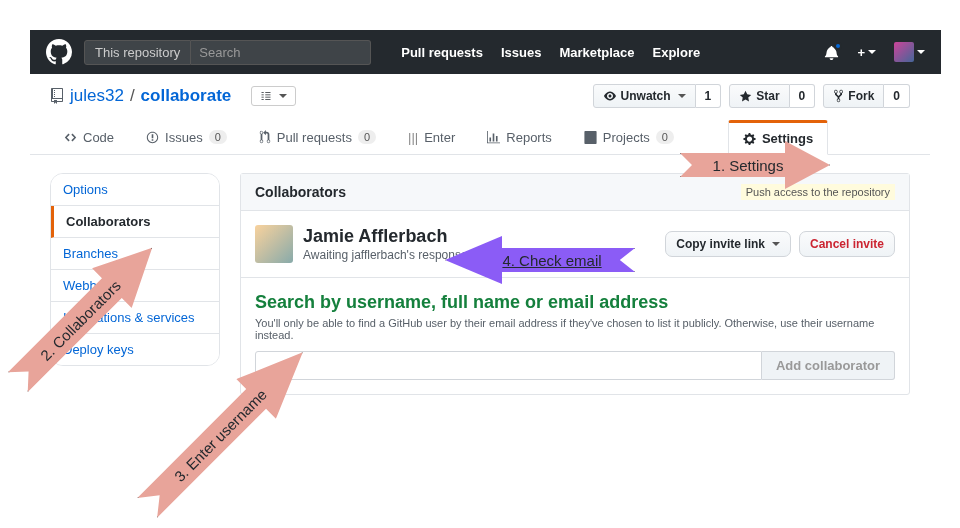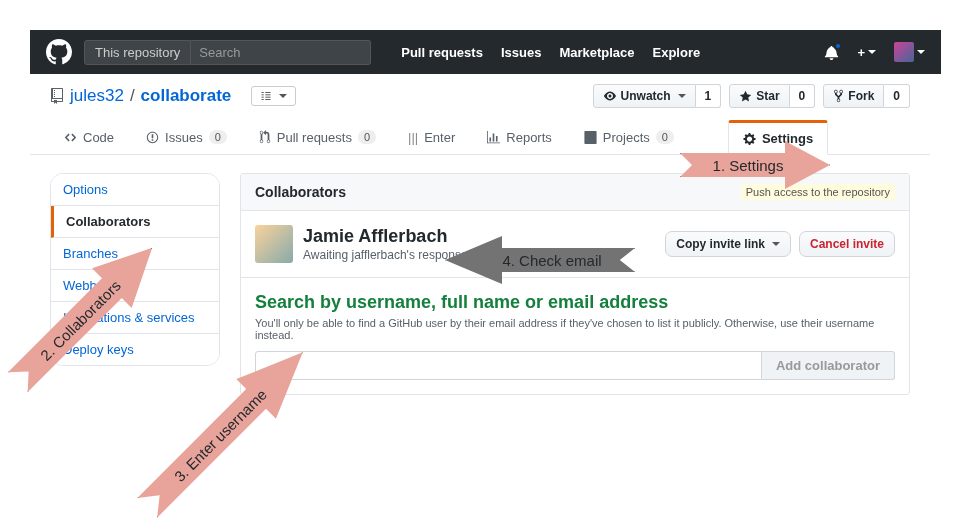--- a/index.html
+++ b/index.html
@@ -61,21 +61,21 @@
   .search-section { padding: 14px; }
   .search-section h4 { font-size: 18px; font-weight: 600; color: #15803d; margin-bottom: 4px; }
   .search-section p { font-size: 11px; color: #586069; margin-bottom: 10px; }
   .add-row { display: flex; }
   .add-row input { flex: 1; border: 1px solid #d1d5da; border-radius: 3px 0 0 3px; padding: 6px 8px; font-size: 13px; }
   .add-row button { border: 1px solid #d1d5da; border-left: none; background: #eff3f6; color: #999; padding: 6px 14px; font-size: 13px; font-weight: 600; border-radius: 0 3px 3px 0; }
 
   
   .poly-arrow { position: absolute; background: #e8a49a; border: 1px solid #333; display: flex; align-items: center; justify-content: center; font-size: 15px; }
   .poly-arrow.right { clip-path: polygon(0 30%, 70% 30%, 70% 10%, 100% 50%, 70% 90%, 70% 70%, 0 70%, 8% 50%); }
-  .poly-arrow.left-blue { background: #737373; clip-path: polygon(100% 30%, 30% 30%, 30% 10%, 0 50%, 30% 90%, 30% 70%, 100% 70%, 92% 50%); }
+  .poly-arrow.left-blue { background: #8b5cf6; clip-path: polygon(100% 30%, 30% 30%, 30% 10%, 0 50%, 30% 90%, 30% 70%, 100% 70%, 92% 50%); text-decoration: underline; }
   .poly-arrow span { transform: translateY(0); }
   .rot45 { transform: rotate(-45deg); }
   .rot45 span { transform: rotate(0deg); }
   .poly-arrow.diag { clip-path: polygon(0 30%, 70% 30%, 70% 10%, 100% 50%, 70% 90%, 70% 70%, 0 70%, 8% 50%); }
 
   svg.octicon { fill: currentColor; vertical-align: text-bottom; }
 </style>
 </head>
 <body>
 

